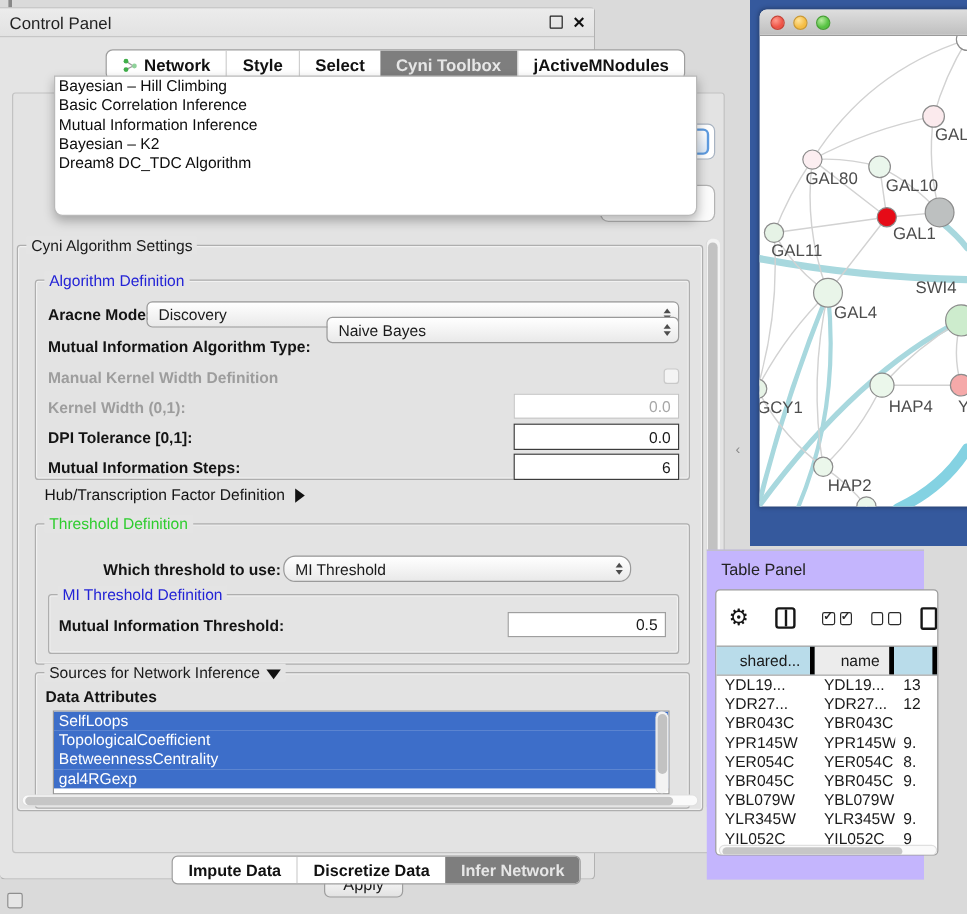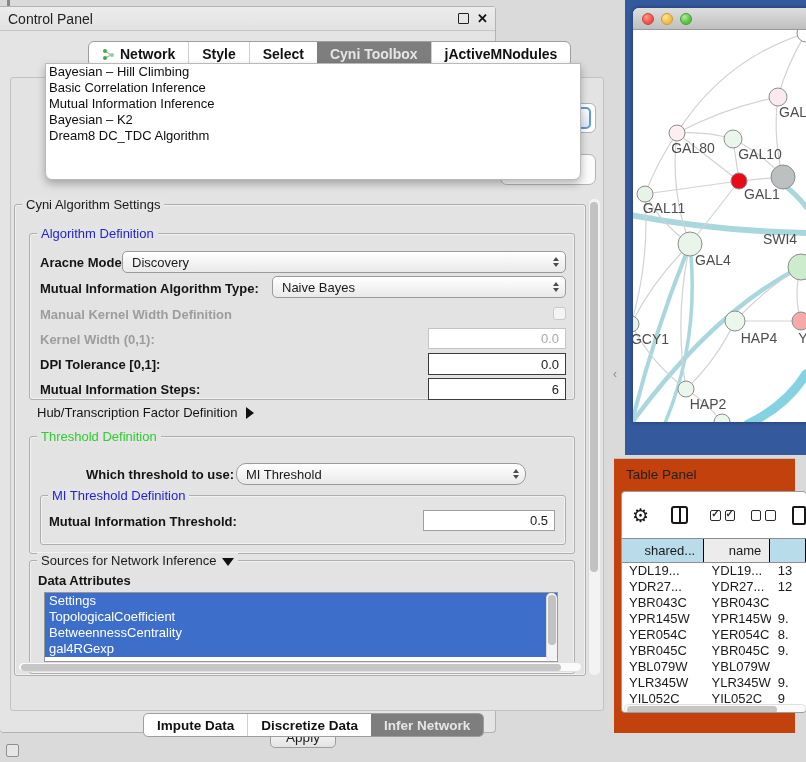--- a/index.html
+++ b/index.html
@@ -87,38 +87,38 @@
   .netwin{left:8px;top:8px;width:190px;height:414px;background:#fff;border-radius:6px 6px 0 0;
       box-shadow:0 0 4px rgba(0,0,0,.4);}
   .net-titlebar{left:0;top:0;width:100%;height:22px;background:linear-gradient(#dedede,#bfbfbf);
       border-bottom:1px solid #9a9a9a;border-radius:6px 6px 0 0;box-sizing:border-box;}
   .light{top:5px;width:12px;height:12px;border-radius:50%;box-sizing:border-box;}
   .light.red{left:9px;background:radial-gradient(circle at 35% 30%,#ff9a8d,#ee5447 60%);border:1px solid #c84438;}
   .light.yellow{left:28px;background:radial-gradient(circle at 35% 30%,#ffe39a,#f5bd45 60%);border:1px solid #cb9a34;}
   .light.green{left:47px;background:radial-gradient(circle at 35% 30%,#b6eb9e,#57c343 60%);border:1px solid #47a035;}
 
   
-  .tablepanel{left:614px;top:458px;width:181px;height:275px;background:#c2410c;
+  .tablepanel{left:589px;top:458px;width:181px;height:275px;background:#c4b5fd;
       border-top:1px solid #c0c0c0;box-sizing:border-box;}
   .tp-title{left:12px;top:8px;font-size:13.5px;color:#222;}
   .tp-win{left:7px;top:32px;width:186px;height:222px;background:#fff;border:1px solid #9c9c9c;
       border-radius:4px;box-sizing:border-box;overflow:hidden;}
   .tp-toolbar{left:0;top:0;width:100%;height:46px;display:flex;align-items:center;}
   .gear{font-size:19px;color:#161616;margin-left:10px;}
   .colsicon{width:18px;height:18px;border:2px solid #161616;border-radius:3px;margin-left:22px;
       position:relative;box-sizing:border-box;}
   .colsicon:after{content:"";position:absolute;left:6px;top:0;width:2px;height:100%;background:#161616;}
   .cb{width:11px;height:11px;border:1.5px solid #2a2a2a;border-radius:2px;box-sizing:border-box;
       position:relative;}
   .cb.on:after{content:"✓";position:absolute;left:0px;top:-3px;font-size:10px;font-weight:bold;color:#2a2a2a;}
   .fileicon{width:15px;height:19px;border:2px solid #161616;border-radius:2px;box-sizing:border-box;}
   .tgrid{left:0;top:46px;width:100%;}
   .thead{display:flex;height:23px;border-top:1px solid #8e8e8e;border-bottom:1px solid #8e8e8e;}
   .th{display:flex;align-items:center;justify-content:flex-end;padding:0 8px;font-size:13px;
-      border-right:1px solid #000000;box-sizing:border-box;}
+      border-right:4px solid #000000;box-sizing:border-box;}
   .trow{display:flex;height:16px;}
   .td{font-size:13px;line-height:16px;padding:0 0 0 7px;box-sizing:border-box;white-space:nowrap;
       overflow:hidden;}
   .tp-hsb{left:2px;top:212px;width:182px;height:9px;}
 
   .divider-handle{left:613px;top:366px;width:8px;height:16px;color:#8a8a8a;font-size:12px;
       line-height:16px;}
   .corner-icon{left:6px;top:744px;width:13px;height:13px;border:1.5px solid #8f8f8f;
       border-radius:2px;background:#e6e6e6;box-sizing:border-box;}
   .top-mark{left:7px;top:0;width:3px;height:6px;background:#888;}
@@ -190,21 +190,21 @@
         <div class="abs flabel" style="left:10px;top:21px;">Aracne Mode:</div>
         <div class="abs combo" style="left:92px;top:17px;width:444px;">
           <span>Discovery</span>
           <span class="spin">
               <i class="up"></i>
               <i class="dn"></i>
             </span>
         </div>
 
         <div class="abs flabel" style="left:10px;top:47px;">Mutual Information Algorithm Type:</div>
-        <div class="abs combo" style="left:242px;top:42px;width:294px;align-items:center;">
+        <div class="abs combo" style="left:242px;top:30px;width:294px;align-items:center;">
           <span>Naive Bayes</span>
           <span class="spin">
               <i class="up"></i>
               <i class="dn"></i>
             </span>
         </div>
 
         <div class="abs flabel dis" style="left:10px;top:73px;">Manual Kernel Width Definition</div>
         <div class="abs checkbox" style="left:523px;top:73px;"></div>
 
@@ -249,21 +249,21 @@
           </div>
         </div>
       </div>
 
       <div class="abs group" style="left:14px;top:355px;width:544px;height:112px;">
         <span class="legend">
           <span>Sources for Network Inference</span><span class="tri-down"></span>
         </span>
         <div class="abs flabel" style="left:8px;top:12px;">Data Attributes</div>
         <div class="abs attr-list" style="left:14px;top:31px;width:514px;height:70px;" id="attr-list">
-            <div class="attr-item sel">Settings</div>
+            <div class="attr-item sel">SelfLoops</div>
             <div class="attr-item sel">TopologicalCoefficient</div>
             <div class="attr-item sel">BetweennessCentrality</div>
             <div class="attr-item sel">gal4RGexp</div>
           </div>
         <div class="abs vsb" style="left:516px;top:32px;width:10px;height:68px;">
           <span class="thumb" style="top:2px;height:50px;"></span>
         </div>
       </div>
 
       <div class="abs hsb" style="left:3px;top:457px;width:564px;height:10px;">

